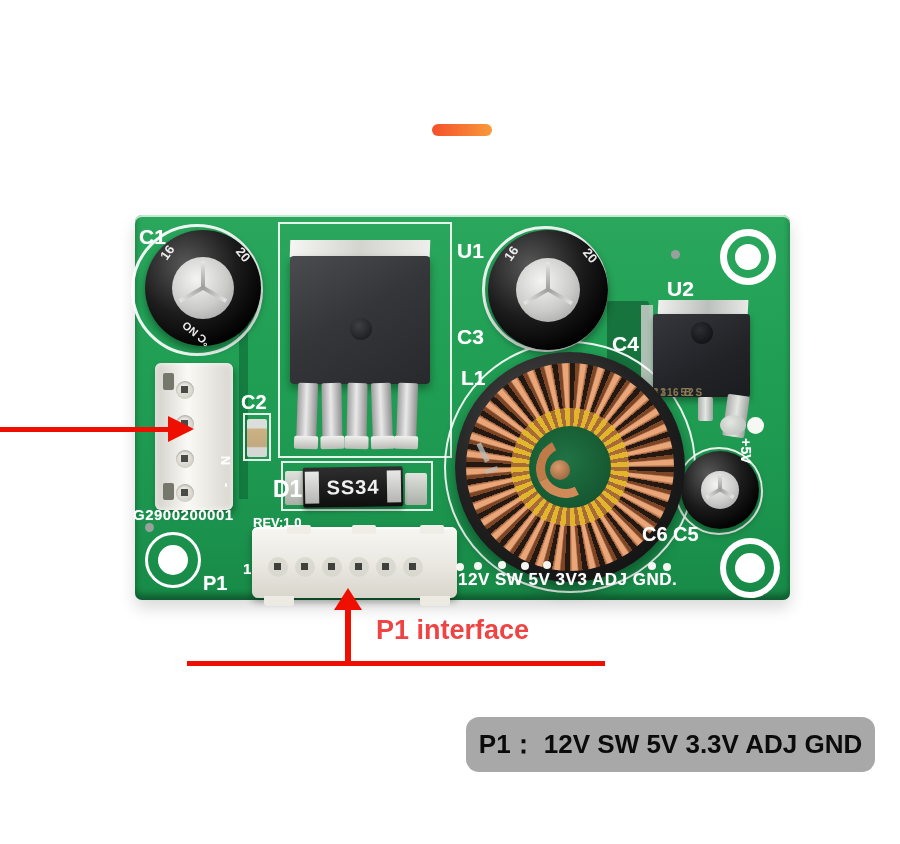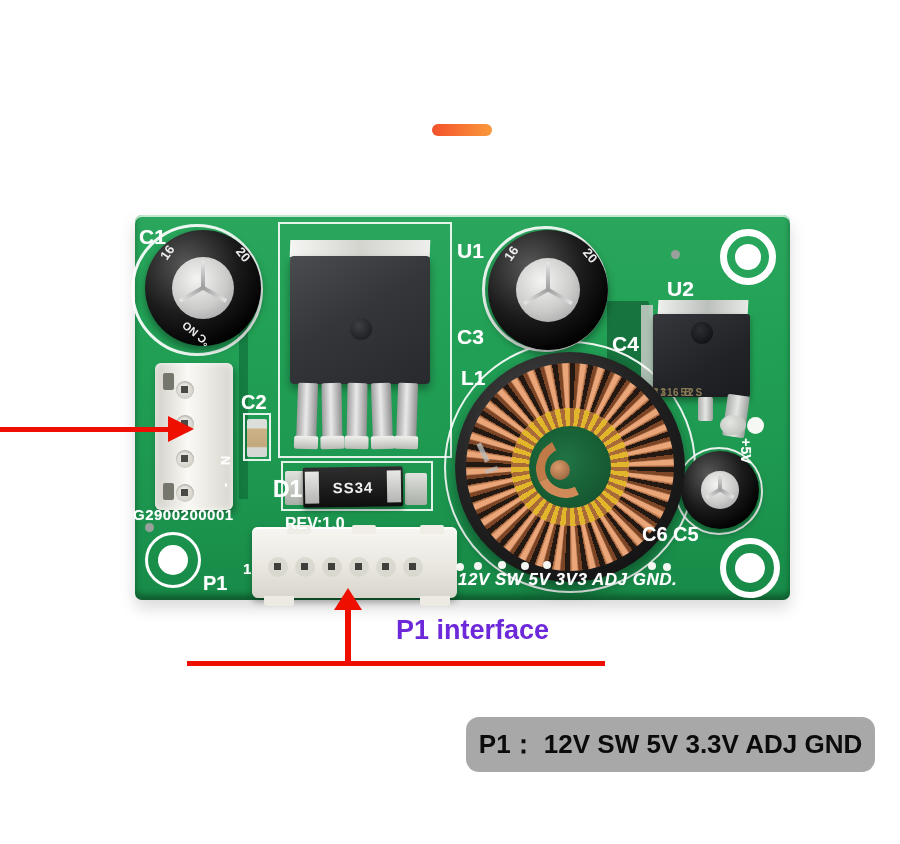--- a/index.html
+++ b/index.html
@@ -111,35 +111,35 @@
   .p1-foot { top:69px; width:30px; height:10px; background:#eceae3; border-radius:0 0 3px 3px; }
 
   
   .d1-pad { background:linear-gradient(#e0e3dd,#a9afa7); border-radius:2px; }
   .d1-body { left:168px; top:252px; width:100px; height:40px; border-radius:2px;
              background:linear-gradient(180deg,#2e2e2e,#0e0e0e); transform:rotate(-1deg);
              box-shadow:0 3px 5px rgba(0,0,0,.4); display:flex; align-items:center; justify-content:center; }
   .d1-body:before, .d1-body:after { content:""; position:absolute; top:4px; bottom:4px; width:14px;
              background:linear-gradient(#e8e8e6,#b5b5b3); }
   .d1-body:before { left:2px; } .d1-body:after { right:2px; }
-  .d1-text { position:static !important; color:#f0f0f0; font-size:15px; font-weight:700; letter-spacing:1px; }
+  .d1-text { position:static !important; color:#f0f0f0; font-size:20px; font-weight:700; letter-spacing:1px; }
   .c2-smd { left:112px; top:204px; width:20px; height:38px; border-radius:2px;
             background:linear-gradient(180deg,#dcdedb 0%,#dcdedb 24%, #cdb286 26%, #c2a87e 72%, #d6d8d5 76%, #d6d8d5 100%); }
 
   
   .red { background:#ee0f00; }
   .arrow-left-shaft { position:absolute; left:0; top:427px; width:170px; height:5px; }
   .arrow-left-head { position:absolute; left:168px; top:416px; width:0; height:0;
       border-top:13px solid transparent; border-bottom:13px solid transparent; border-left:26px solid #ee0f00; }
   .p2-callout { position:absolute; left:14px; top:382px; font-size:27px; font-weight:700; color:#000; }
   .hline { position:absolute; left:187px; top:661px; width:418px; height:5px; }
   .vshaft { position:absolute; left:345px; top:607px; width:6px; height:58px; }
   .arrow-up-head { position:absolute; left:334px; top:588px; width:0; height:0;
       border-left:14px solid transparent; border-right:14px solid transparent; border-bottom:22px solid #ee0f00; }
-  .p1-callout { position:absolute; left:396px; top:615px; font-size:27px; font-weight:700; color:#6d28d9; }
+  .p1-callout { position:absolute; left:376px; top:615px; font-size:27px; font-weight:700; color:#ef4444; }
 
   
   .badge { position:absolute; top:717px; height:55px; background:#a8a8a8; border-radius:13px;
            display:flex; align-items:center; justify-content:center;
            font-size:26px; font-weight:700; color:#0b0b0b; }
   .badge-p2 { left:54px; width:322px; }
   .badge-p1 { left:466px; width:409px; }
 </style>
 </head>
 <body>
@@ -311,22 +311,22 @@
     <span class="silk" style="left:322px;top:110px;font-size:21px;">C3</span>
     <span class="silk" style="left:477px;top:117px;font-size:21px;">C4</span>
     <span class="silk" style="left:532px;top:62px;font-size:21px;">U2</span>
     <span class="silk" style="left:326px;top:151px;font-size:21px;">L1</span>
     <span class="silk" style="left:106px;top:176px;font-size:20px;">C2</span>
     <span class="silk" style="left:138px;top:261px;font-size:23px;">D1</span>
     <span class="silk" style="left:507px;top:308px;font-size:20px;">C6 C5</span>
     <span class="silk" style="left:68px;top:357px;font-size:20px;">P1</span>
     <span class="silk" style="left:108px;top:345px;font-size:15px;">1</span>
     <span class="silk" style="left:-2px;top:291px;font-size:15px;letter-spacing:.5px;">G2900200001</span>
-    <span class="silk" style="left:118px;top:300px;font-size:16px;margin-left:32px;">REV:1.0</span>
-    <span class="silk" style="left:323px;top:355px;font-size:17px;letter-spacing:.5px;font-style:italic;">12V SW 5V 3V3 ADJ GND.</span>
+    <span class="silk" style="left:118px;top:300px;font-size:13px;">REV:1.0</span>
+    <span class="silk" style="left:323px;top:355px;font-size:17px;letter-spacing:.5px;">12V SW 5V 3V3 ADJ GND.</span>
     <span class="silk" style="left:598px;top:228px;font-size:14px;transform:rotate(90deg);">+5V</span>
   </div>
 
   <div class="arrow-left-shaft red"></div>
   <div class="arrow-left-head"></div>
 
   <div class="arrow-up-head"></div>
   <div class="vshaft red"></div>
   <div class="hline red"></div>
   <div class="p1-callout">P1 interface</div>

